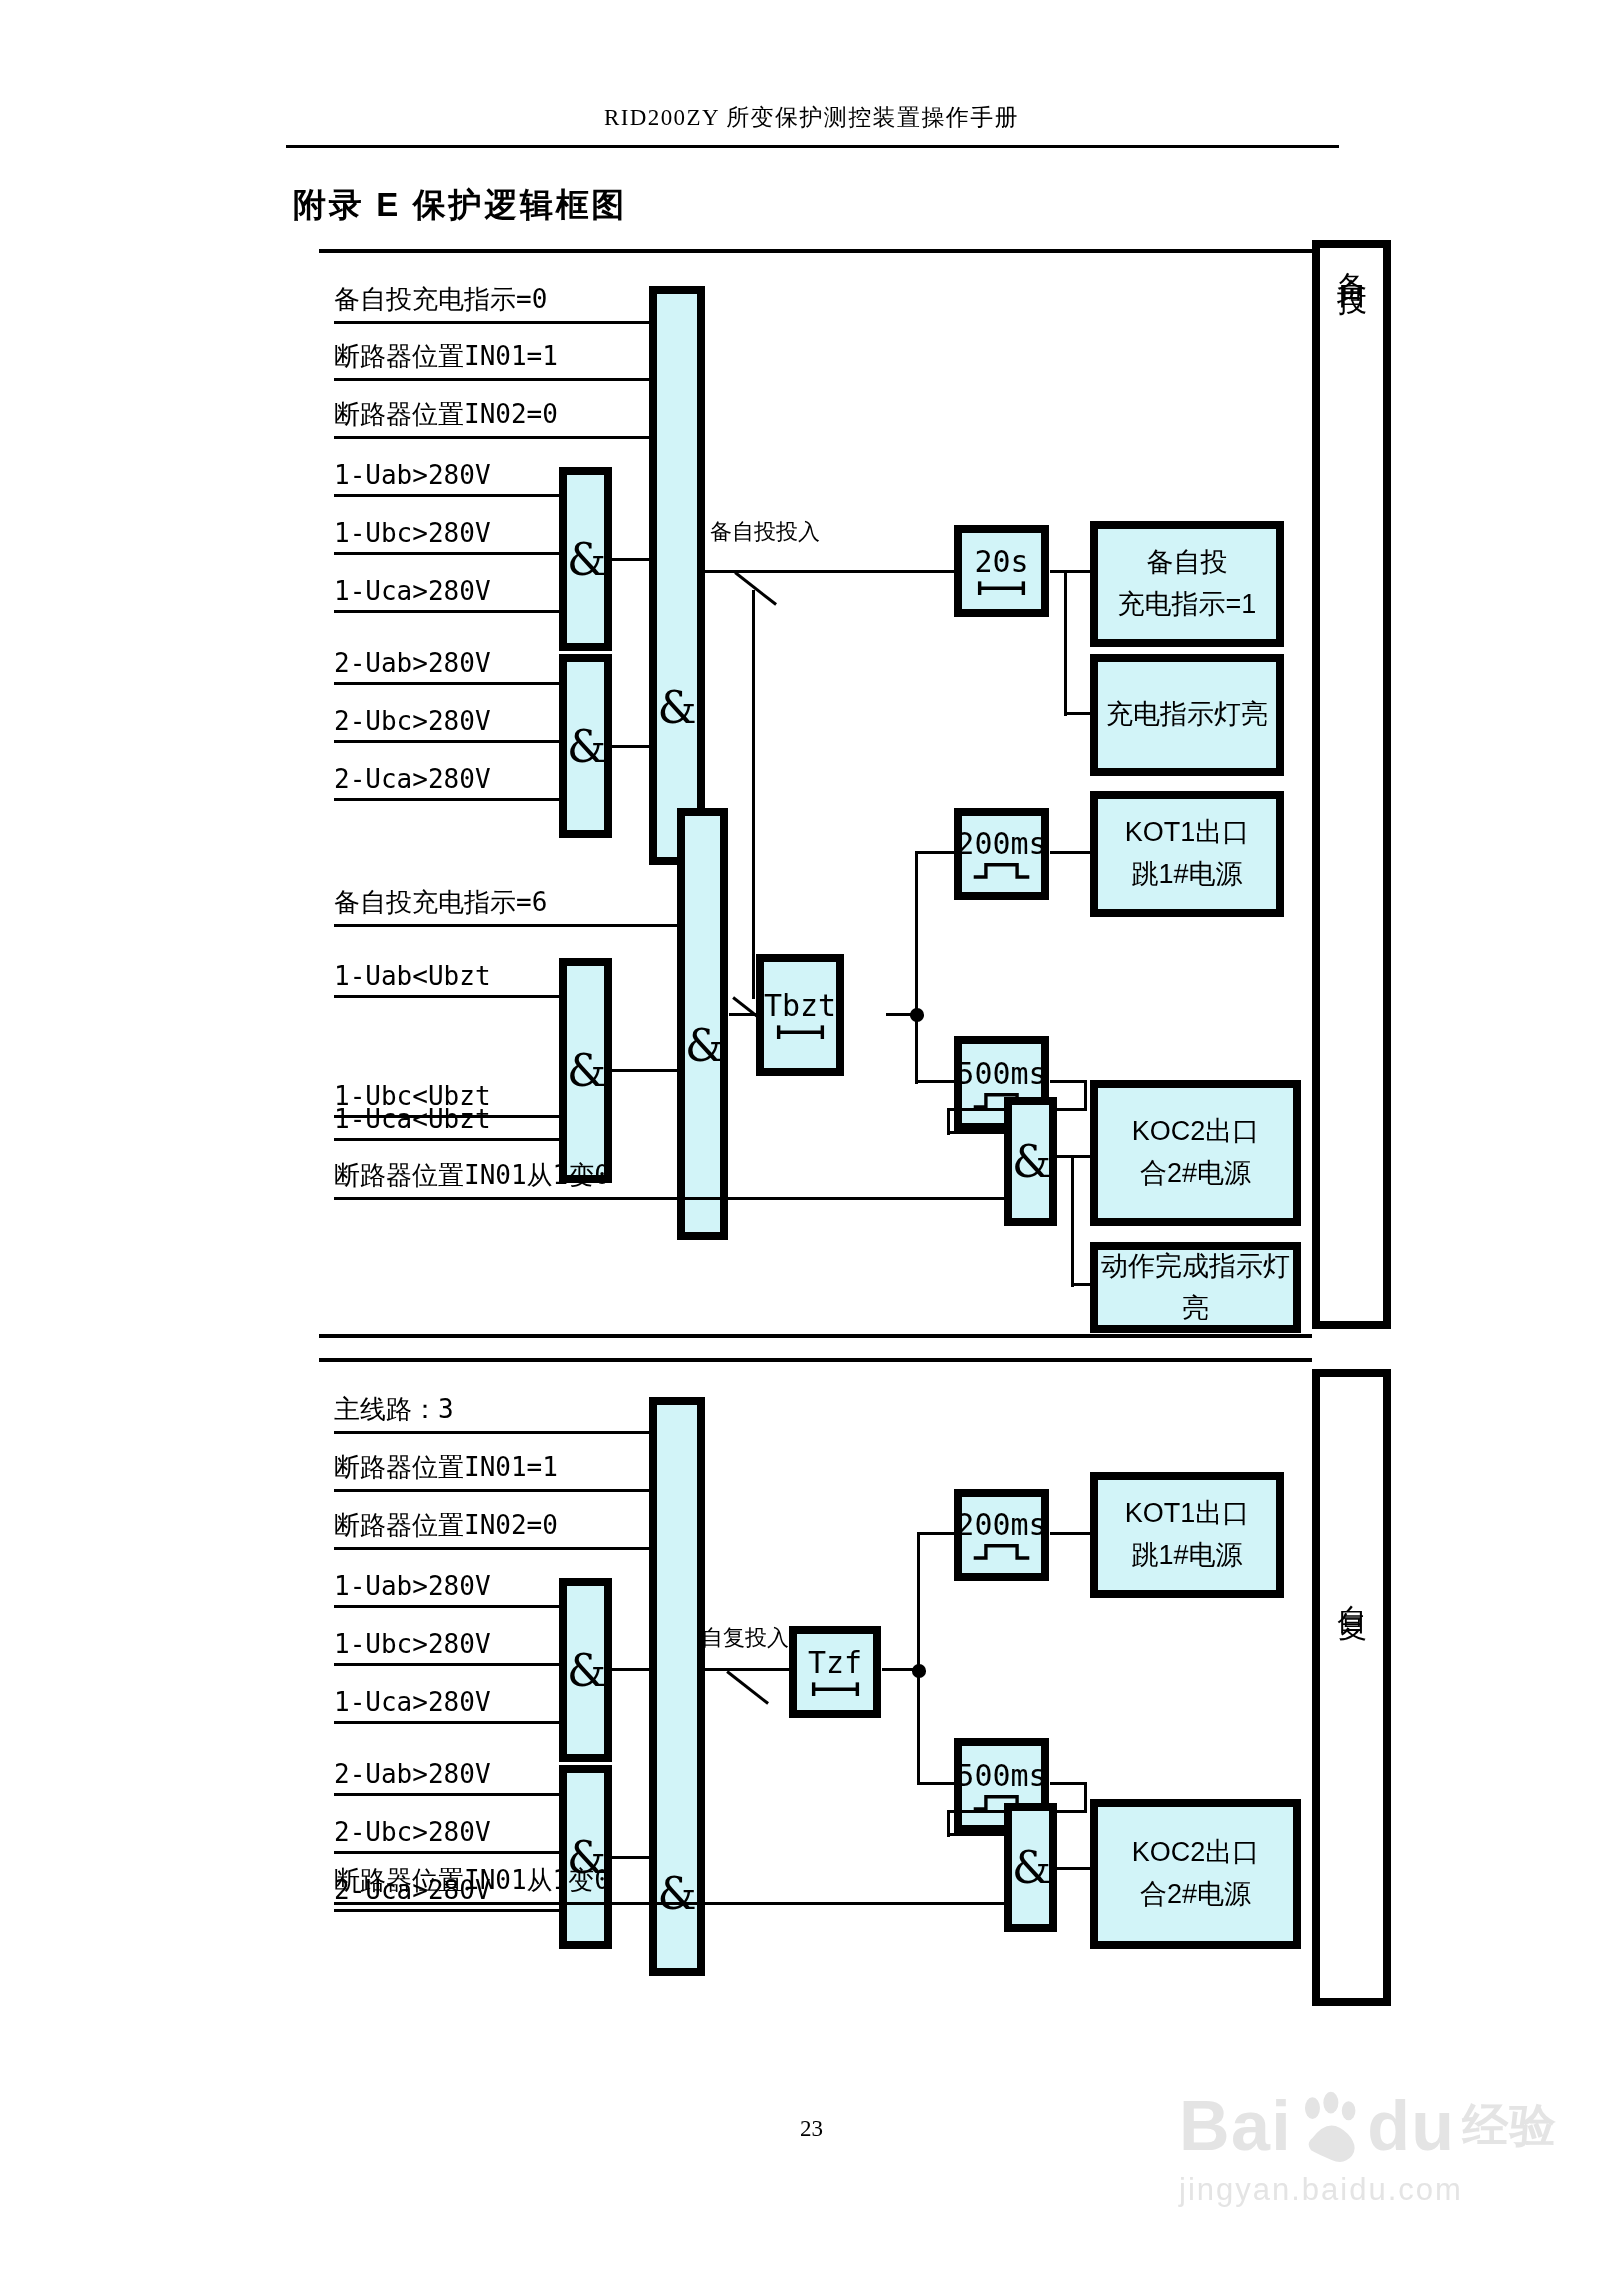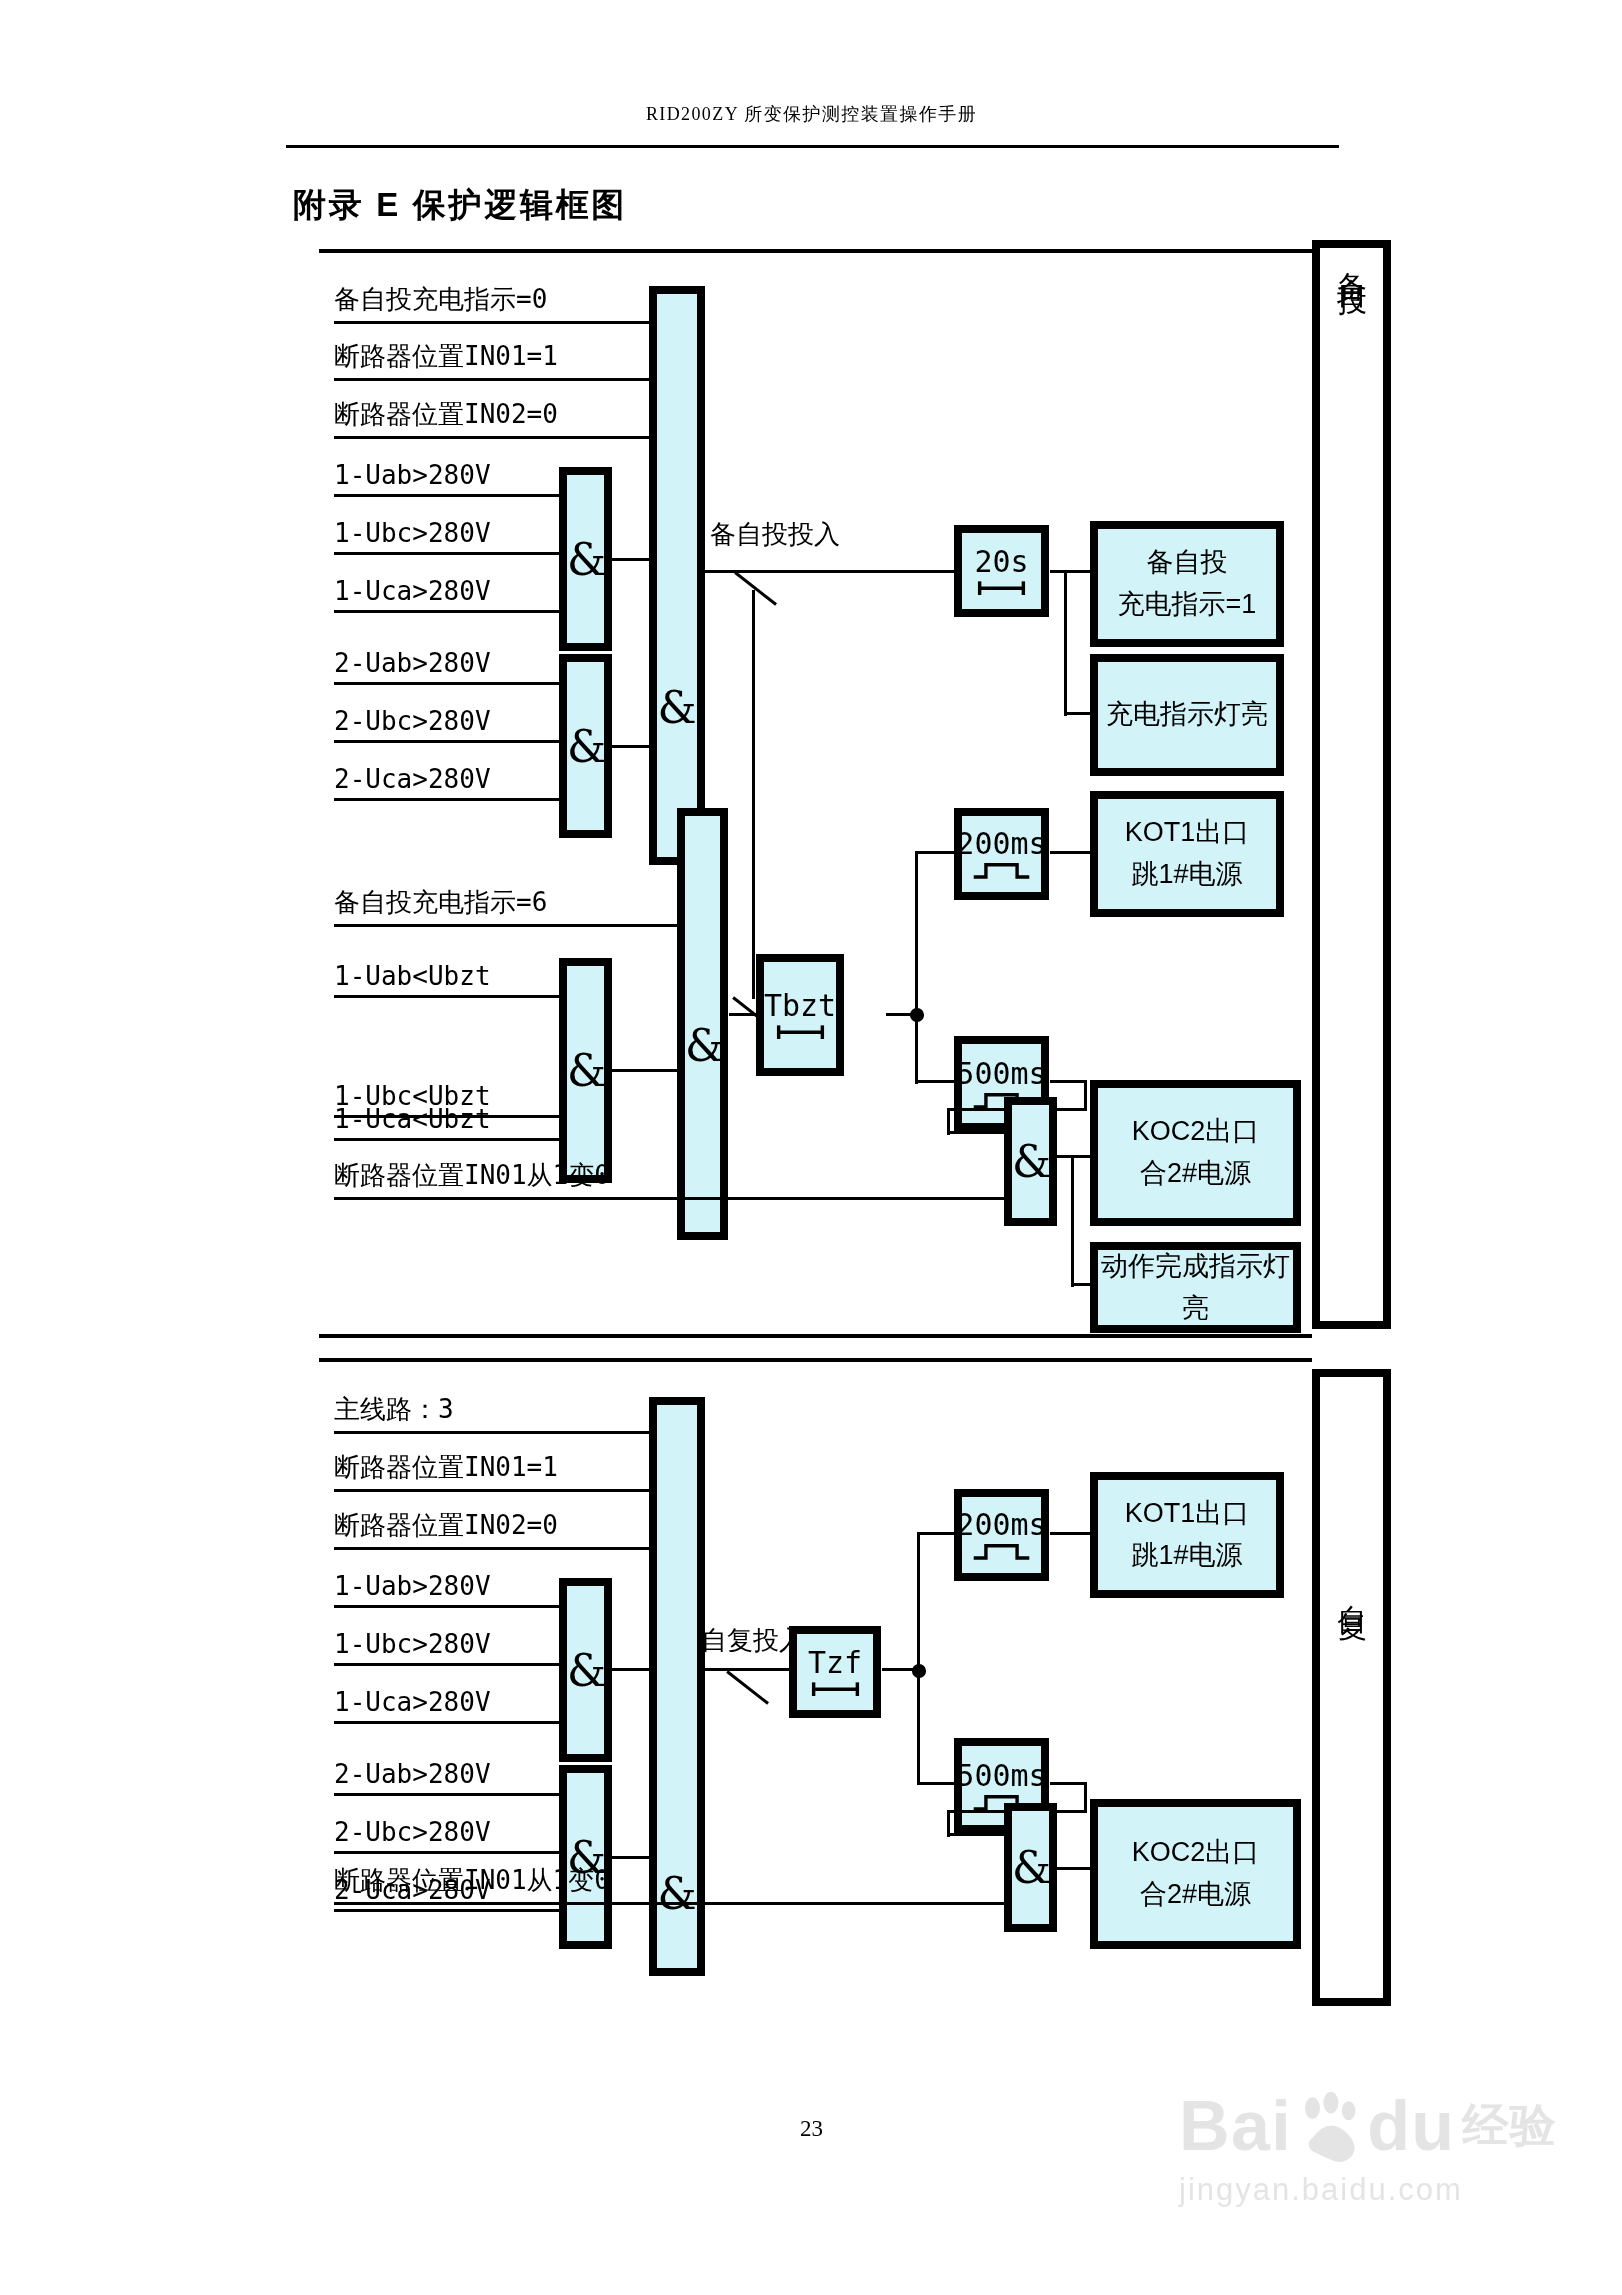--- a/index.html
+++ b/index.html
@@ -1,21 +1,21 @@
 <!DOCTYPE html>
 <html style="font-size:11px"><head>
 <meta charset="utf-8">
 <style>
   html,body{margin:0;padding:0;background:#fff;}
   #page{position:relative;width:1623px;height:2295px;background:#ffffff;overflow:hidden;
         font-family:"Liberation Sans",sans-serif;color:#000;}
   .abs{position:absolute;}
   
   #hdr{left:0;top:102px;width:1623px;text-align:center;font-family:"Liberation Serif",serif;
-       font-size:18px;letter-spacing:1.4px;}
+       font-size:23px;letter-spacing:1.4px;}
   #hdr-rule{left:286px;top:145px;width:1053px;height:3.4px;background:#000;}
   #title{left:293px;top:183px;font-size:33px;font-weight:bold;letter-spacing:2.7px;}
   
   .h{position:absolute;height:3.4px;background:#000;}
   .v{position:absolute;width:3.4px;background:#000;}
   .blade{position:absolute;width:52px;height:3.4px;background:#000;transform:rotate(38deg);transform-origin:left center;}
   .dot{position:absolute;width:13.6px;height:13.6px;border-radius:50%;background:#000;}
   
   .sig{position:absolute;border-bottom:3.4px solid #000;height:37px;
        font-family:"DejaVu Sans Mono","Liberation Sans",sans-serif;font-size:26px;
@@ -32,21 +32,21 @@
          font-size:30px;line-height:1.05;}
   .timer svg{margin-top:2.7px;}
   
   .obox{position:absolute;background:#d2f4f8;border:8.2px solid #000;display:flex;flex-direction:column;
         align-items:center;justify-content:center;font-size:27px;line-height:1.55;text-align:center;
         font-family:"Liberation Sans",sans-serif;}
   
   .frameline{position:absolute;height:4.1px;background:#000;}
   .sidebar{position:absolute;background:#fff;border:8.9px solid #000;display:flex;justify-content:center;}
   .sidebar .vtext{writing-mode:vertical-rl;text-orientation:upright;font-size:30px;letter-spacing:6.8px;}
-  .swlabel{position:absolute;font-size:26px;white-space:nowrap;}
+  .swlabel{position:absolute;font-size:22px;white-space:nowrap;}
   
   #pgnum{left:0;top:2116px;width:1623px;text-align:center;font-family:"Liberation Serif",serif;font-size:23px;}
   
   #wm{left:1131px;top:2086px;width:450px;color:#e4e4e4;user-select:none;margin-left:48px;}
   #wm .row1{font-size:70px;font-weight:bold;letter-spacing:1.4px;display:flex;align-items:center;
             font-family:"Liberation Sans",sans-serif;}
   #wm .cn{font-size:46px;font-weight:bold;margin-left:6.8px;}
   #wm .row2{font-size:31px;margin-top:5.5px;letter-spacing:2px;}
 </style>
 </head>

